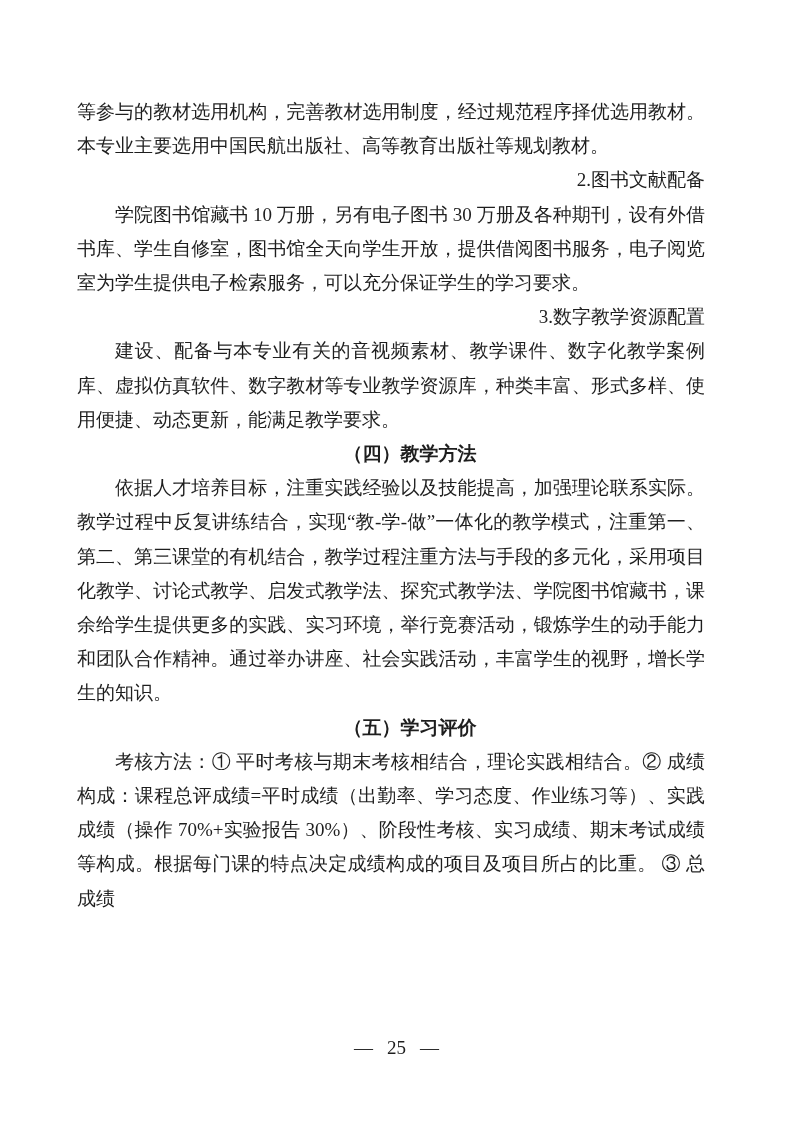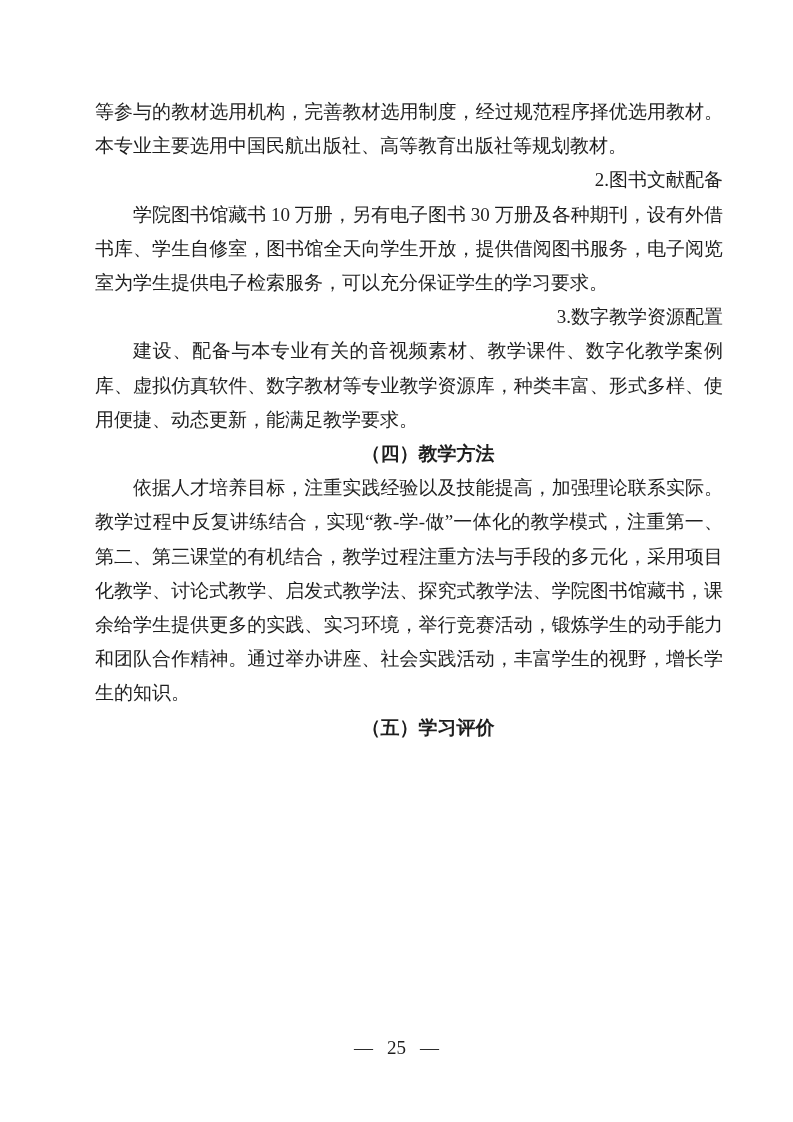--- a/index.html
+++ b/index.html
@@ -15,21 +15,21 @@
     color: #1e1e1e;
     overflow: hidden;
   }
   .page {
     position: absolute;
     inset: 0;
     background: #ffffff;
   }
   .content {
     position: absolute;
-    left: 95px;
+    left: 77px;
     top: 95px;
     width: 628px;
   }
   .content p {
     margin: 0;
     font-size: 19px;
     line-height: 34.2px;
     text-align: justify;
     text-justify: inter-character;
     text-indent: 2em;
@@ -65,20 +65,21 @@
 <div class="page">
   <div class="content">
     <p class="continuation">等参与的教材选用机构，完善教材选用制度，经过规范程序择优选用教材。本专业主要选用中国民航出版社、高等教育出版社等规划教材。</p>
     <p class="subsection-heading">2.图书文献配备</p>
     <p>学院图书馆藏书 10 万册，另有电子图书 30 万册及各种期刊，设有外借书库、学生自修室，图书馆全天向学生开放，提供借阅图书服务，电子阅览室为学生提供电子检索服务，可以充分保证学生的学习要求。</p>
     <p class="subsection-heading">3.数字教学资源配置</p>
     <p>建设、配备与本专业有关的音视频素材、教学课件、数字化教学案例库、虚拟仿真软件、数字教材等专业教学资源库，种类丰富、形式多样、使用便捷、动态更新，能满足教学要求。</p>
     <p class="section-heading">（四）教学方法</p>
     <p>依据人才培养目标，注重实践经验以及技能提高，加强理论联系实际。教学过程中反复讲练结合，实现“教-学-做”一体化的教学模式，注重第一、第二、第三课堂的有机结合，教学过程注重方法与手段的多元化，采用项目化教学、讨论式教学、启发式教学法、探究式教学法、学院图书馆藏书，课余给学生提供更多的实践、实习环境，举行竞赛活动，锻炼学生的动手能力和团队合作精神。通过举办讲座、社会实践活动，丰富学生的视野，增长学生的知识。</p>
     <p class="section-heading">（五）学习评价</p>
+    <p>考核方法：① 平时考核与期末考核相结合，理论实践相结合。② 成绩构成：课程总评成绩=平时成绩（出勤率、学习态度、作业练习等）、实践成绩（操作 70%+实验报告 30%）、阶段性考核、实习成绩、期末考试成绩等构成。根据每门课的特点决定成绩构成的项目及项目所占的比重。 ③ 总成绩</p>
   </div>
 
   <div class="footer">
     <span>—</span>
     <span>25</span>
     <span>—</span>
   </div>
 </div>
 
 </body></html>

